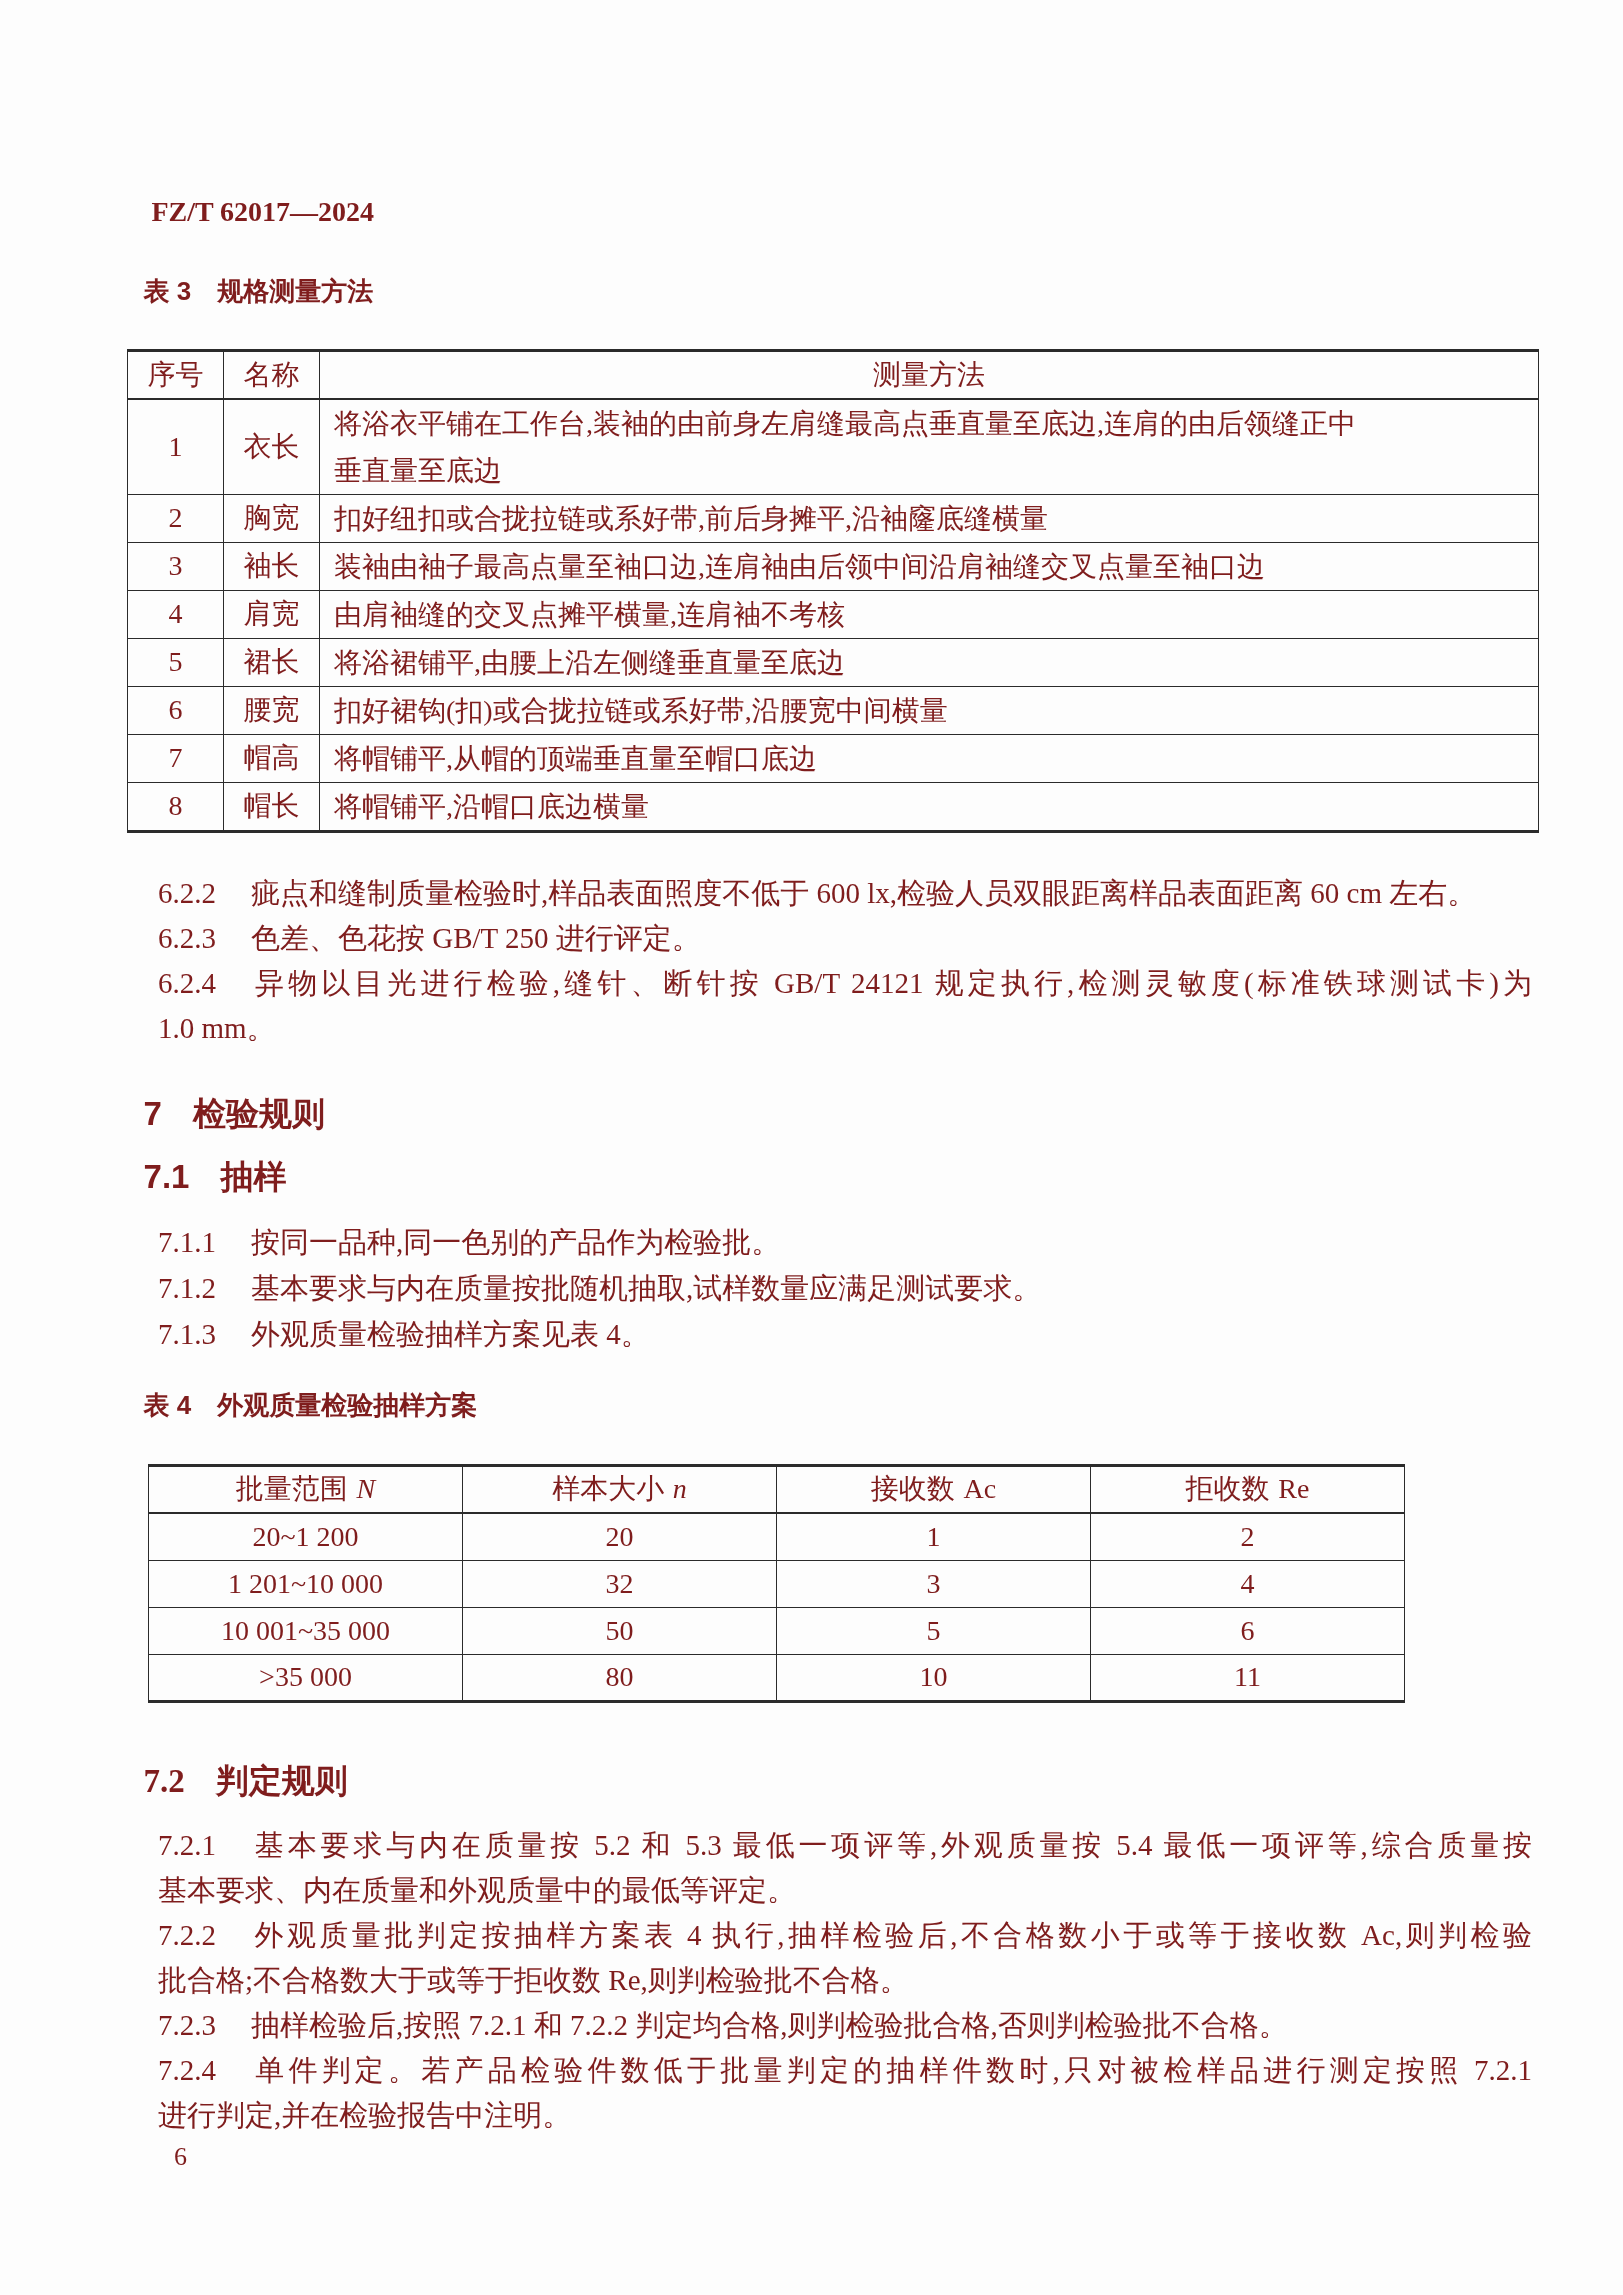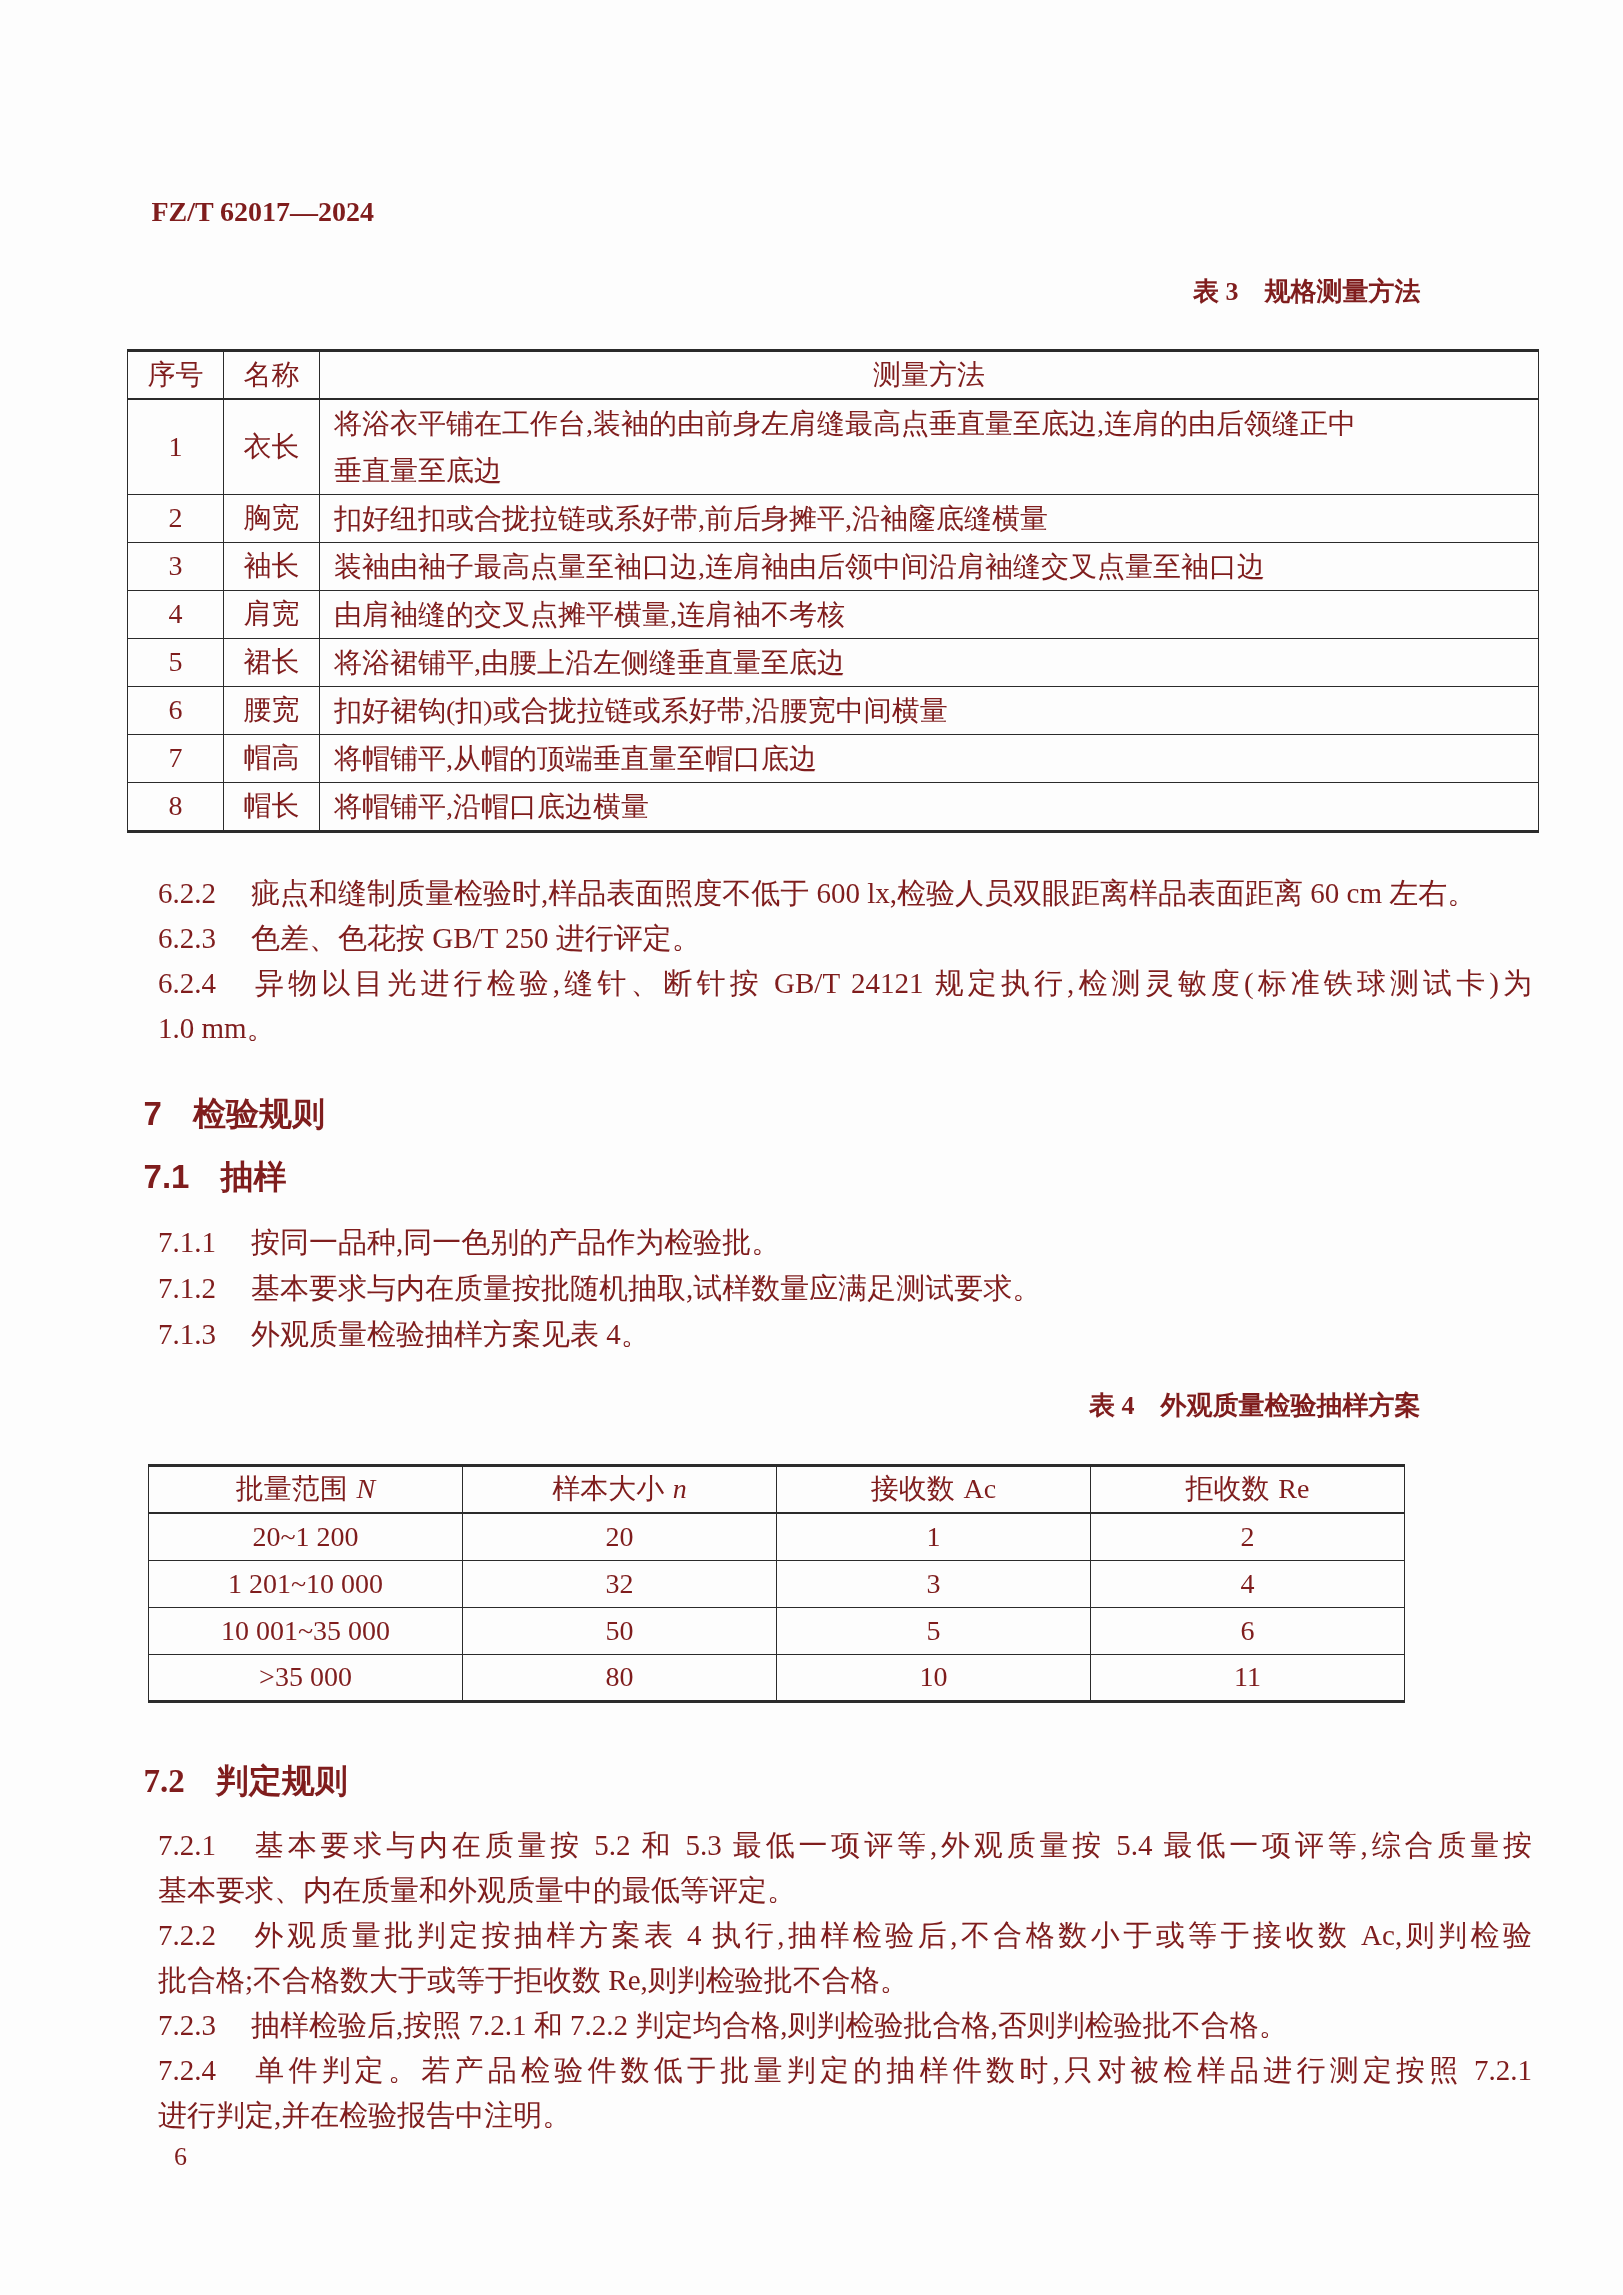--- a/index.html
+++ b/index.html
@@ -16,24 +16,24 @@
   .content { padding:0 84px 0 127px; }
 
   .doc-code {
     margin-top:194px; margin-left:24.4px;
     height:35px; line-height:35px;
     font-size:28px; font-weight:bold;
     font-family:"Liberation Serif","DejaVu Serif",serif;
   }
 
   .tcaption {
-    width:1277px; margin-left:16.6px; text-align:right;
+    width:1277px; margin-left:16.6px; text-align:left;
     height:35px; line-height:35px;
     font-size:26px; font-weight:bold;
-    font-family:Liberation Serif, serif;
+    font-family:Liberation Sans, sans-serif;
   }
   .tcaption .capgap { margin-left:26px; }
   .cap3 { margin-top:45px; }
   .cap4 { margin-top:30.5px; }
 
   table { border-collapse:collapse; table-layout:fixed; }
   .t3 {
     width:100%; margin-top:40px;
     border:1.7px solid #2b2b2b;
     border-top-width:3.5px; border-bottom-width:3.5px;

